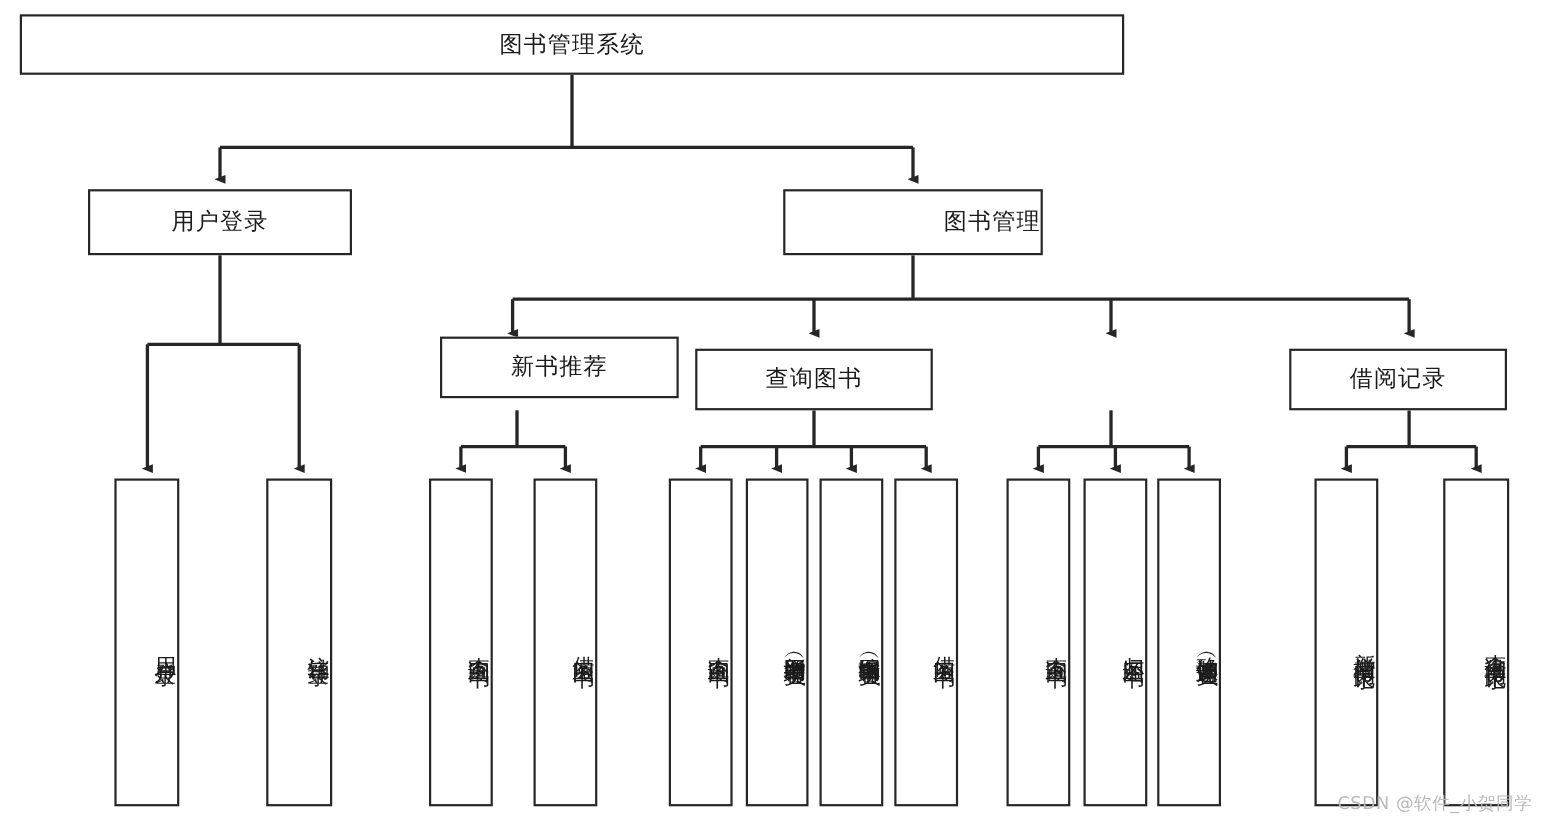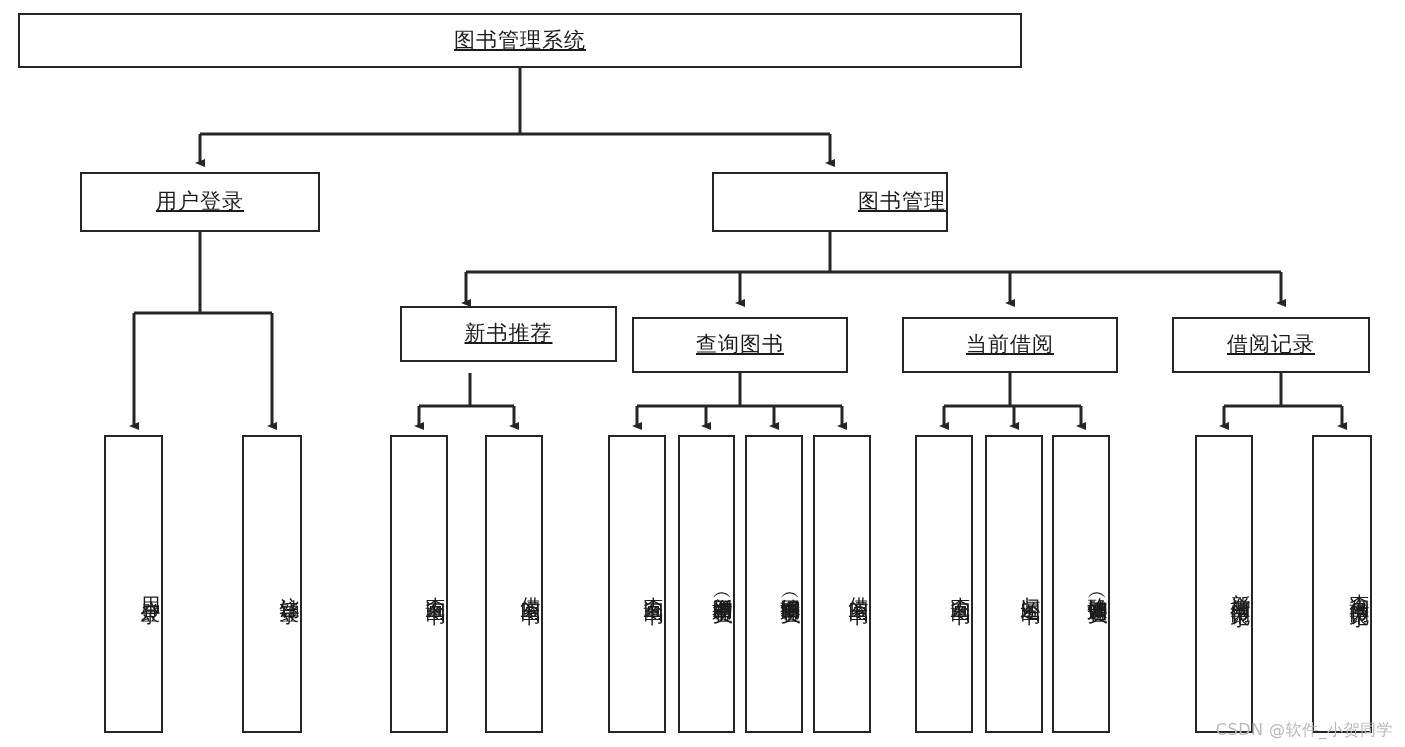--- a/index.html
+++ b/index.html
@@ -24,21 +24,20 @@
     background: #ffffff;
     display: flex;
     align-items: center;
     justify-content: center;
     color: #1b1b1b;
   }
   .node.horiz {
     font-size: 21px;
     letter-spacing: 1px;
     line-height: 1.2;
-    text-decoration: underline;
   }
   .node.vert {
     writing-mode: vertical-rl;
     text-orientation: upright;
     font-size: 20px;
     letter-spacing: 3px;
     align-items: flex-start;
     justify-content: center;
     padding-top: 6px;
     line-height: 1.0;
@@ -135,23 +134,20 @@
   <div class="node horiz" style="left:712px; top:172px; width:236px; height:60px;justify-content:flex-end;">
     <span>图书管理</span>
   </div>
 
   <div class="node horiz" style="left:361px; top:306px; width:217px; height:56px;margin-left:39px;">
     <span>新书推荐</span>
   </div>
   <div class="node horiz" style="left:632px; top:317px; width:216px; height:56px;">
     <span>查询图书</span>
   </div>
-  <div class="node horiz" style="left:902px; top:317px; width:216px; height:56px;">
-    <span>当前借阅</span>
-  </div>
   <div class="node horiz" style="left:1172px; top:317px; width:198px; height:56px;">
     <span>借阅记录</span>
   </div>
 
   <div class="node vert" style="left:104px; top:435px; width:59px; height:298px;">
     <span class="vtext">用户登录</span>
   </div>
   <div class="node vert" style="left:242px; top:435px; width:60px; height:298px;">
     <span class="vtext">注销登录</span>
   </div>

